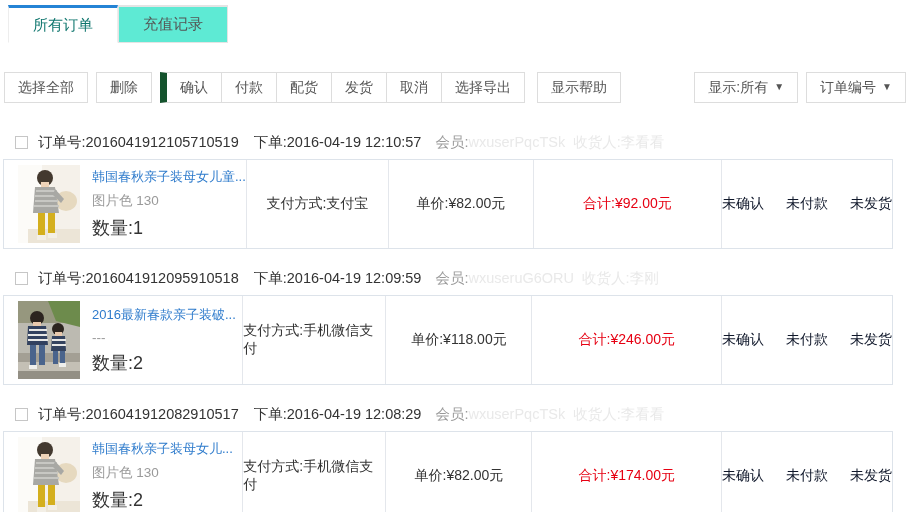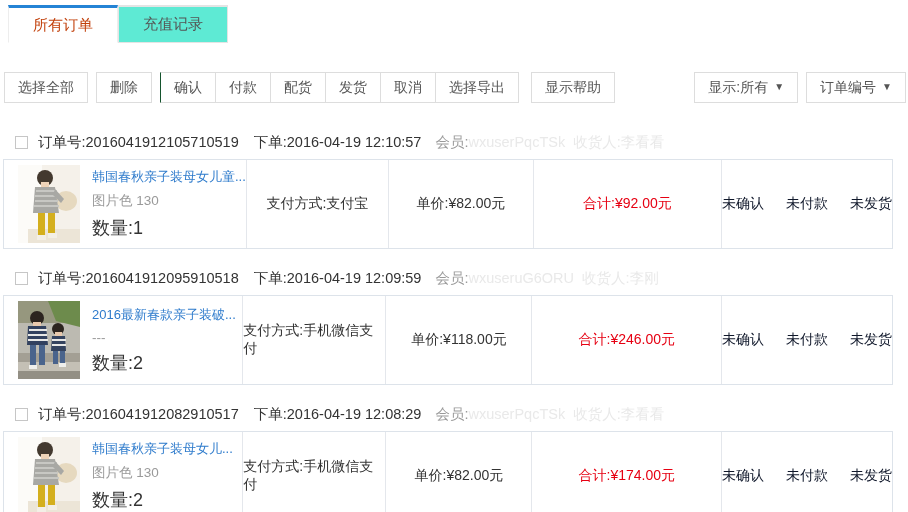--- a/index.html
+++ b/index.html
@@ -10,34 +10,34 @@
     color:#333; font-size:14px;
   }
   
   .tabbar { display:flex; padding-left:8px; margin-top:5px; height:38px; }
   .tab {
     min-width:96px; padding:0 24px; display:flex; align-items:center; justify-content:center;
     font-size:15px; color:#555; cursor:pointer;
     background:#5eead4; border:1px solid #e4e4e4; border-top:2px solid #e4e4e4;
   }
   .tab.active {
-    background:#fff; color:#c2410c;
+    background:#fff; color:#0f766e;
     border:1px solid #ededed; border-bottom:1px solid #fff;
     border-top:3px solid #2483d5;
   }
   
   .toolbar { display:flex; align-items:center; margin:20px 2px 14px 4px; height:48px; }
   .btn {
     background:#fff; border:1px solid #ddd; color:#555;
     height:31px; padding:0 13px; font-size:14px; line-height:29px; cursor:pointer; white-space:nowrap;
   }
   .btn + .btn { margin-left:8px; }
   .btn-group { display:flex; margin-left:8px; }
   .btn-group .btn { margin-left:0; border-left:none; }
-  .btn-group .btn:first-child { border-left:1px solid #14532d; }
+  .btn-group .btn:first-child { border-left:7px solid #14532d; }
   .toolbar .spacer { flex:1; }
   .dropdown { display:flex; align-items:center; gap:6px; }
   .caret { font-size:10px; color:#555; line-height:1; }
   
   .orders { padding:0 15px 0 3px; }
   .order-block { margin-bottom:12px; }
   .order-head {
     display:flex; align-items:center; height:34px; padding-left:12px; font-size:14.5px; color:#333;
   }
   .checkbox {

